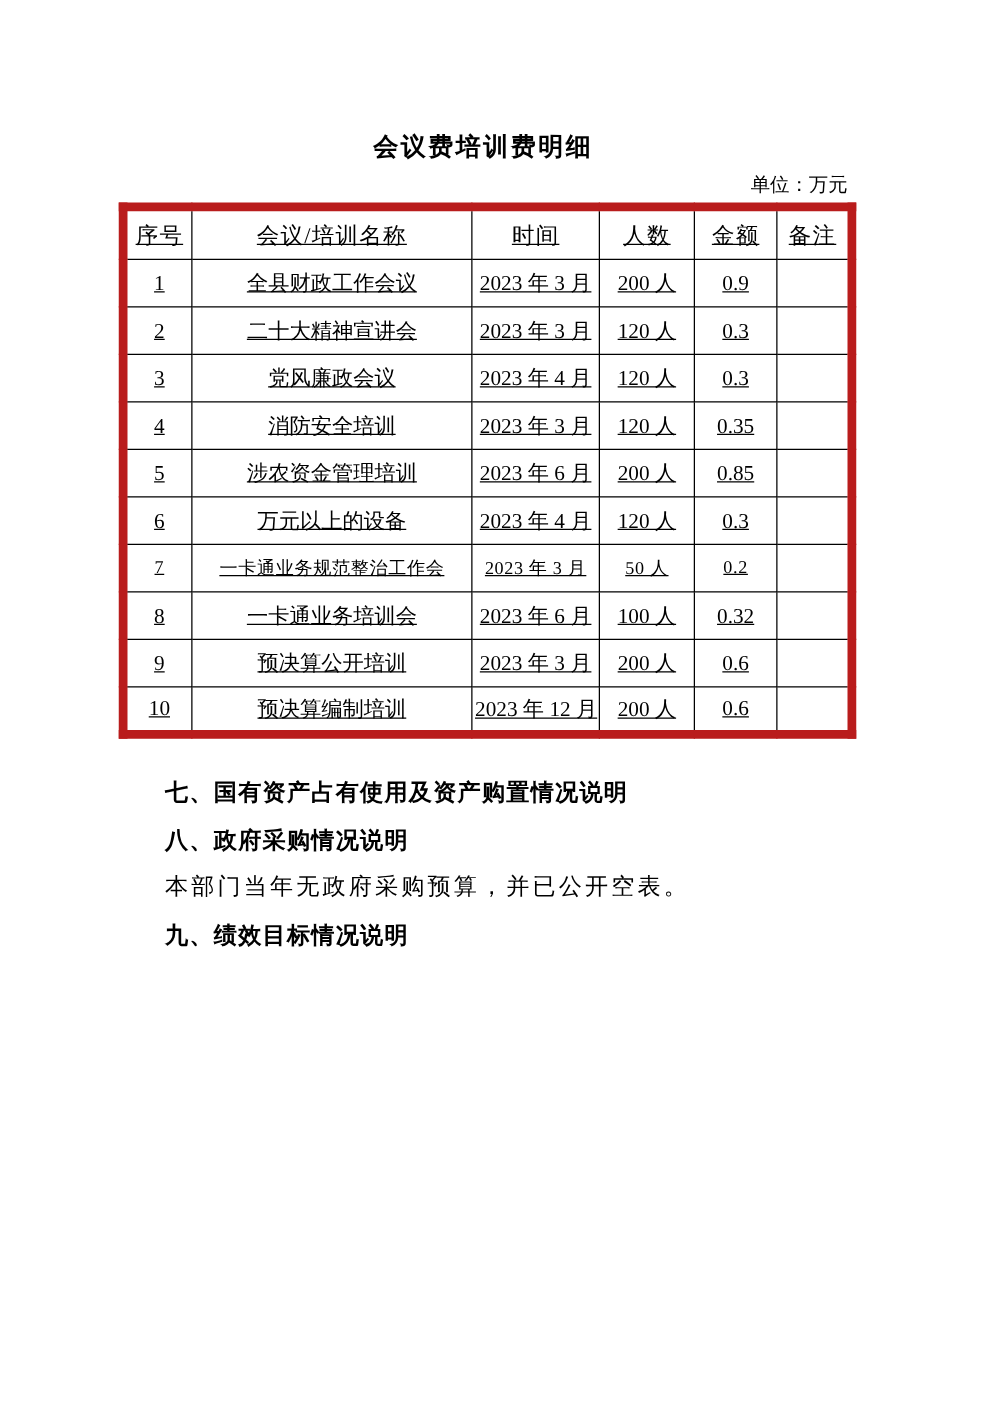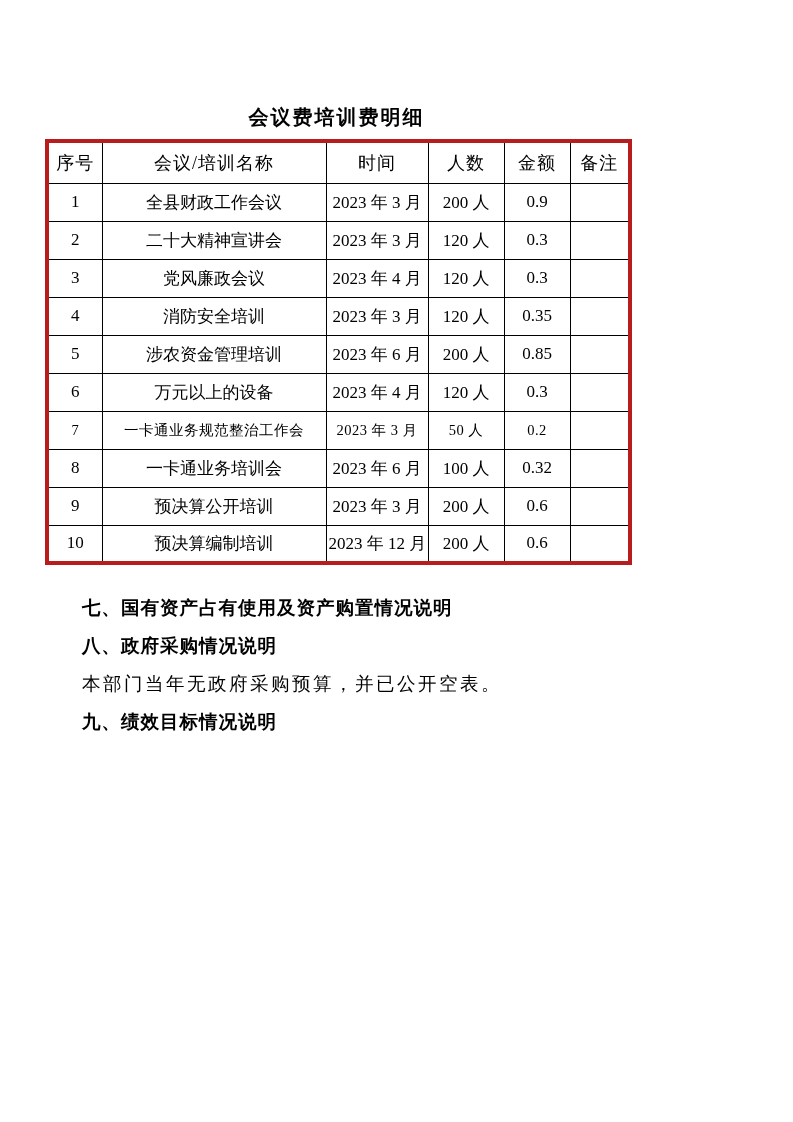--- a/index.html
+++ b/index.html
@@ -4,21 +4,21 @@
 <style>
   * { box-sizing: border-box; }
   html, body { margin: 0; padding: 0; background: #ffffff; }
   .page {
     position: relative;
     width: 793px;
     height: 1122px;
     margin: 0 auto;
     background: #ffffff;
     color: #000000;
-    padding: 104px 98px 0 45px;
+    padding: 104px 98px 0 95px;
     overflow: hidden;
     font-family: "Liberation Serif", "DejaVu Serif", serif;
   }
   .content { width: 600px; }
 
   
   .doc-title {
     margin: 0 0 9px 0;
     width: 583px;
     text-align: center;
@@ -37,21 +37,22 @@
     line-height: 20px;
     margin-bottom: 3px;
     font-family: "Liberation Serif", "DejaVu Serif", serif;
   }
 
   
   table.fee-table {
     border-collapse: collapse;
     table-layout: fixed;
     width: 583px;
-    border: 4px solid #b91c1c;
+    border: 7px solid #b91c1c;
+    text-decoration: underline;
   }
   table.fee-table th, table.fee-table td {
     border: 1.5px solid #000;
     text-align: center;
     vertical-align: middle;
     padding: 0 2px;
     overflow: hidden;
     white-space: nowrap;
   }
   table.fee-table th {
@@ -99,20 +100,21 @@
   }
 </style>
 </head>
 <body>
 
 <div class="page">
   <div class="content">
 
     <h1 class="doc-title">会议费培训费明细</h1>
 
+    <div class="unit-note">单位：万元</div>
 
     <table class="fee-table">
       <colgroup>
         <col class="c-no">
           <col class="c-name">
           <col class="c-time">
         <col class="c-people">
           <col class="c-amount">
           <col class="c-note">
       </colgroup>

